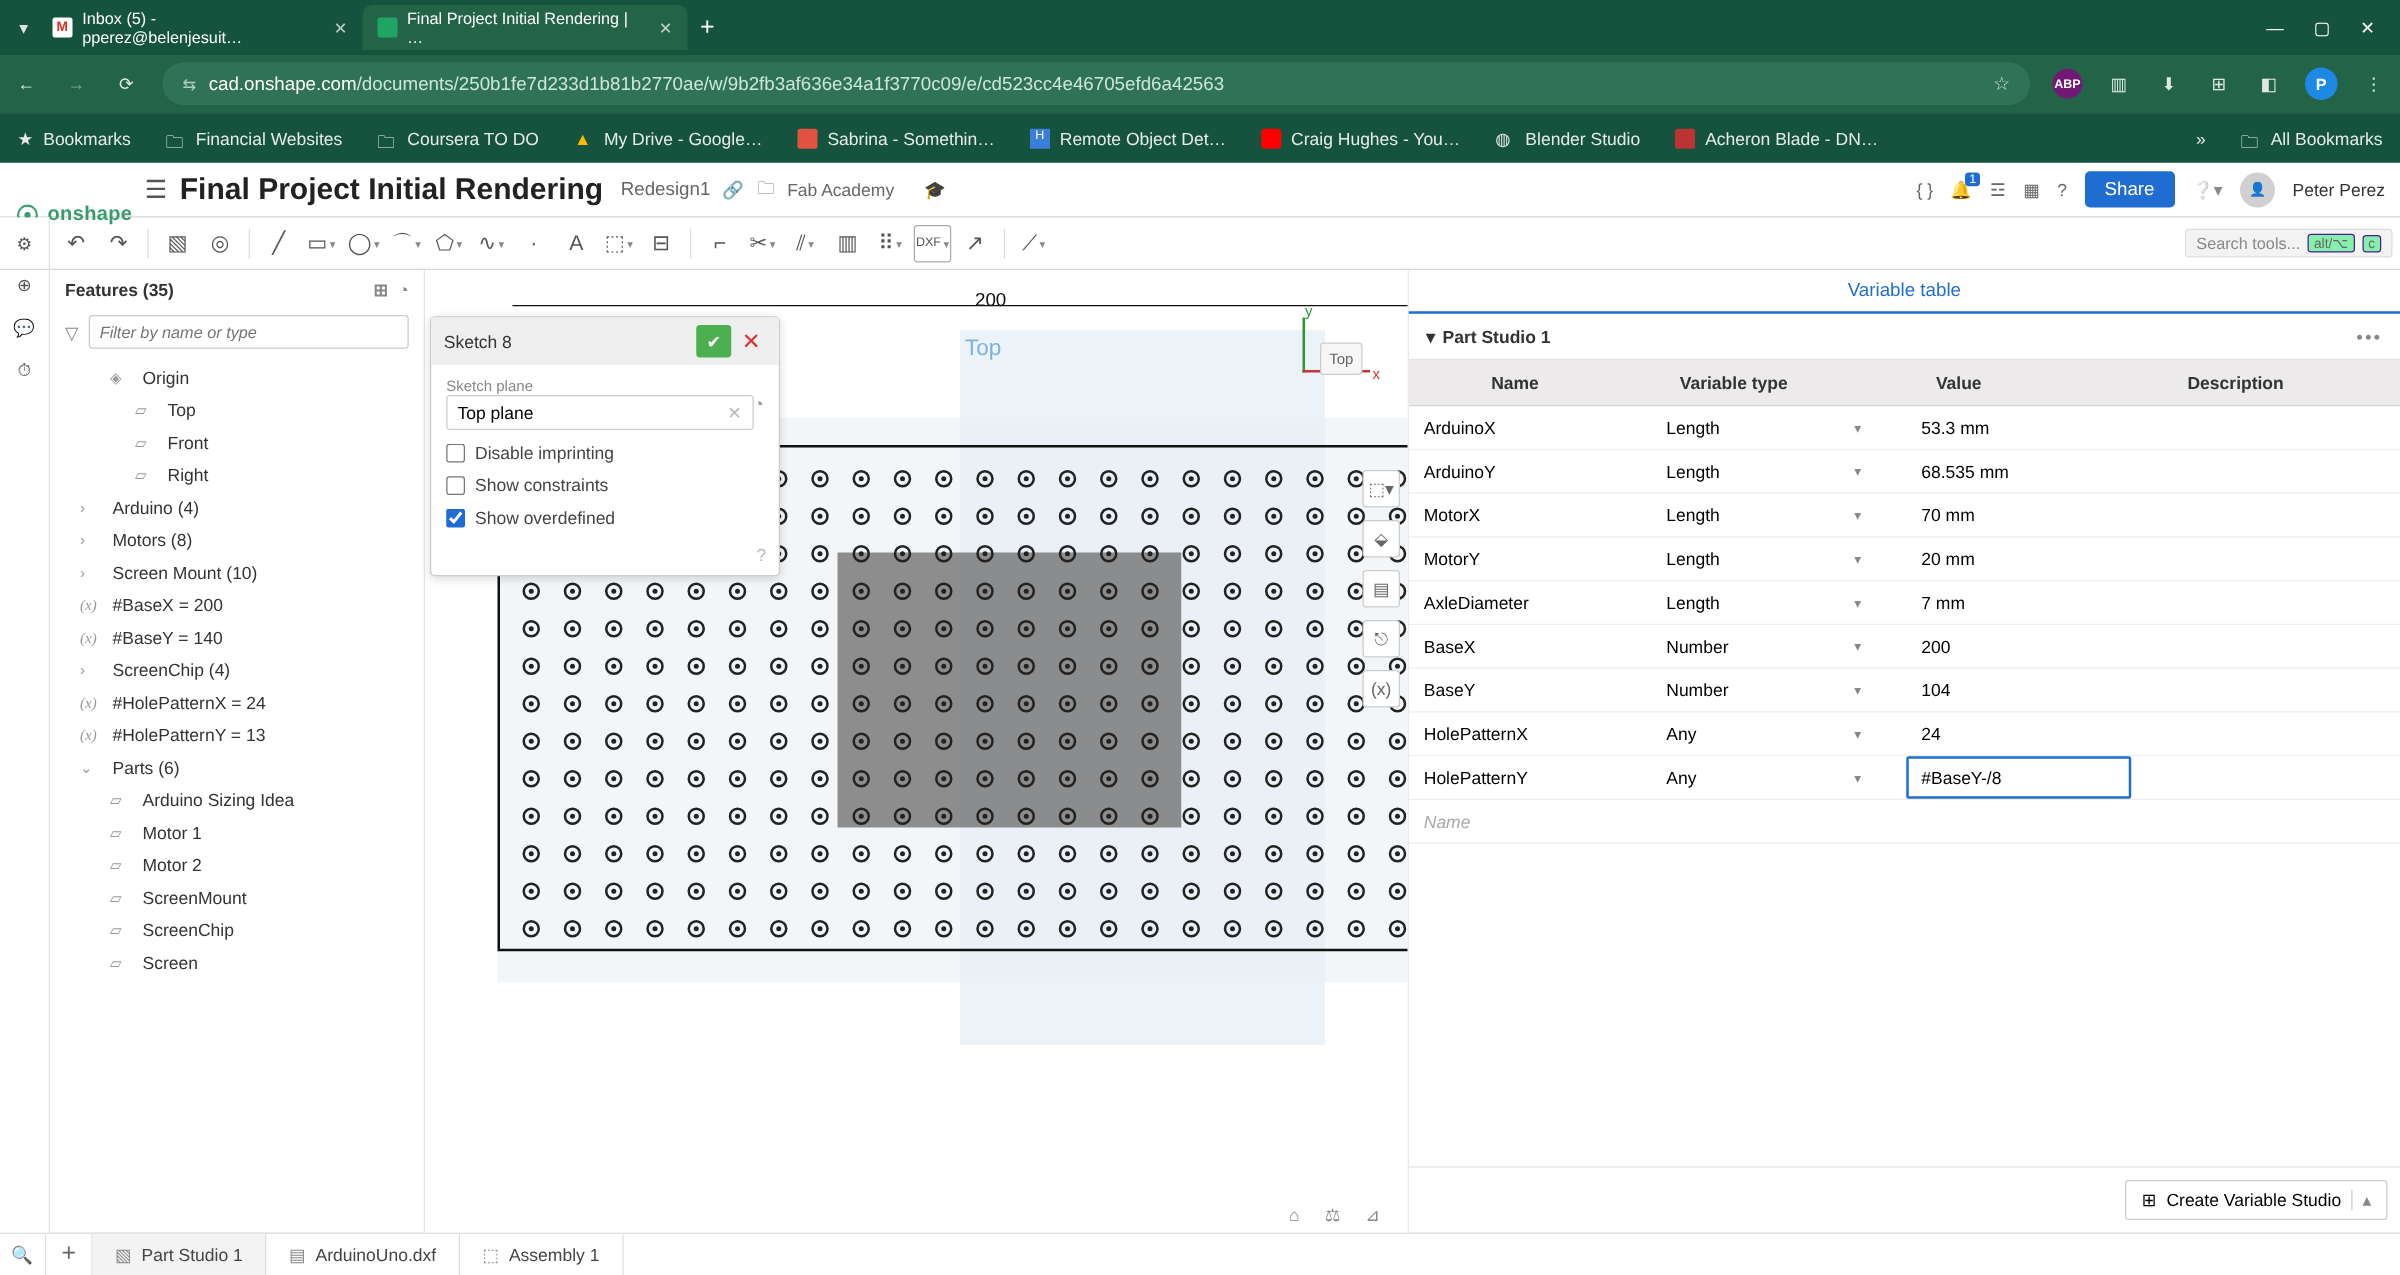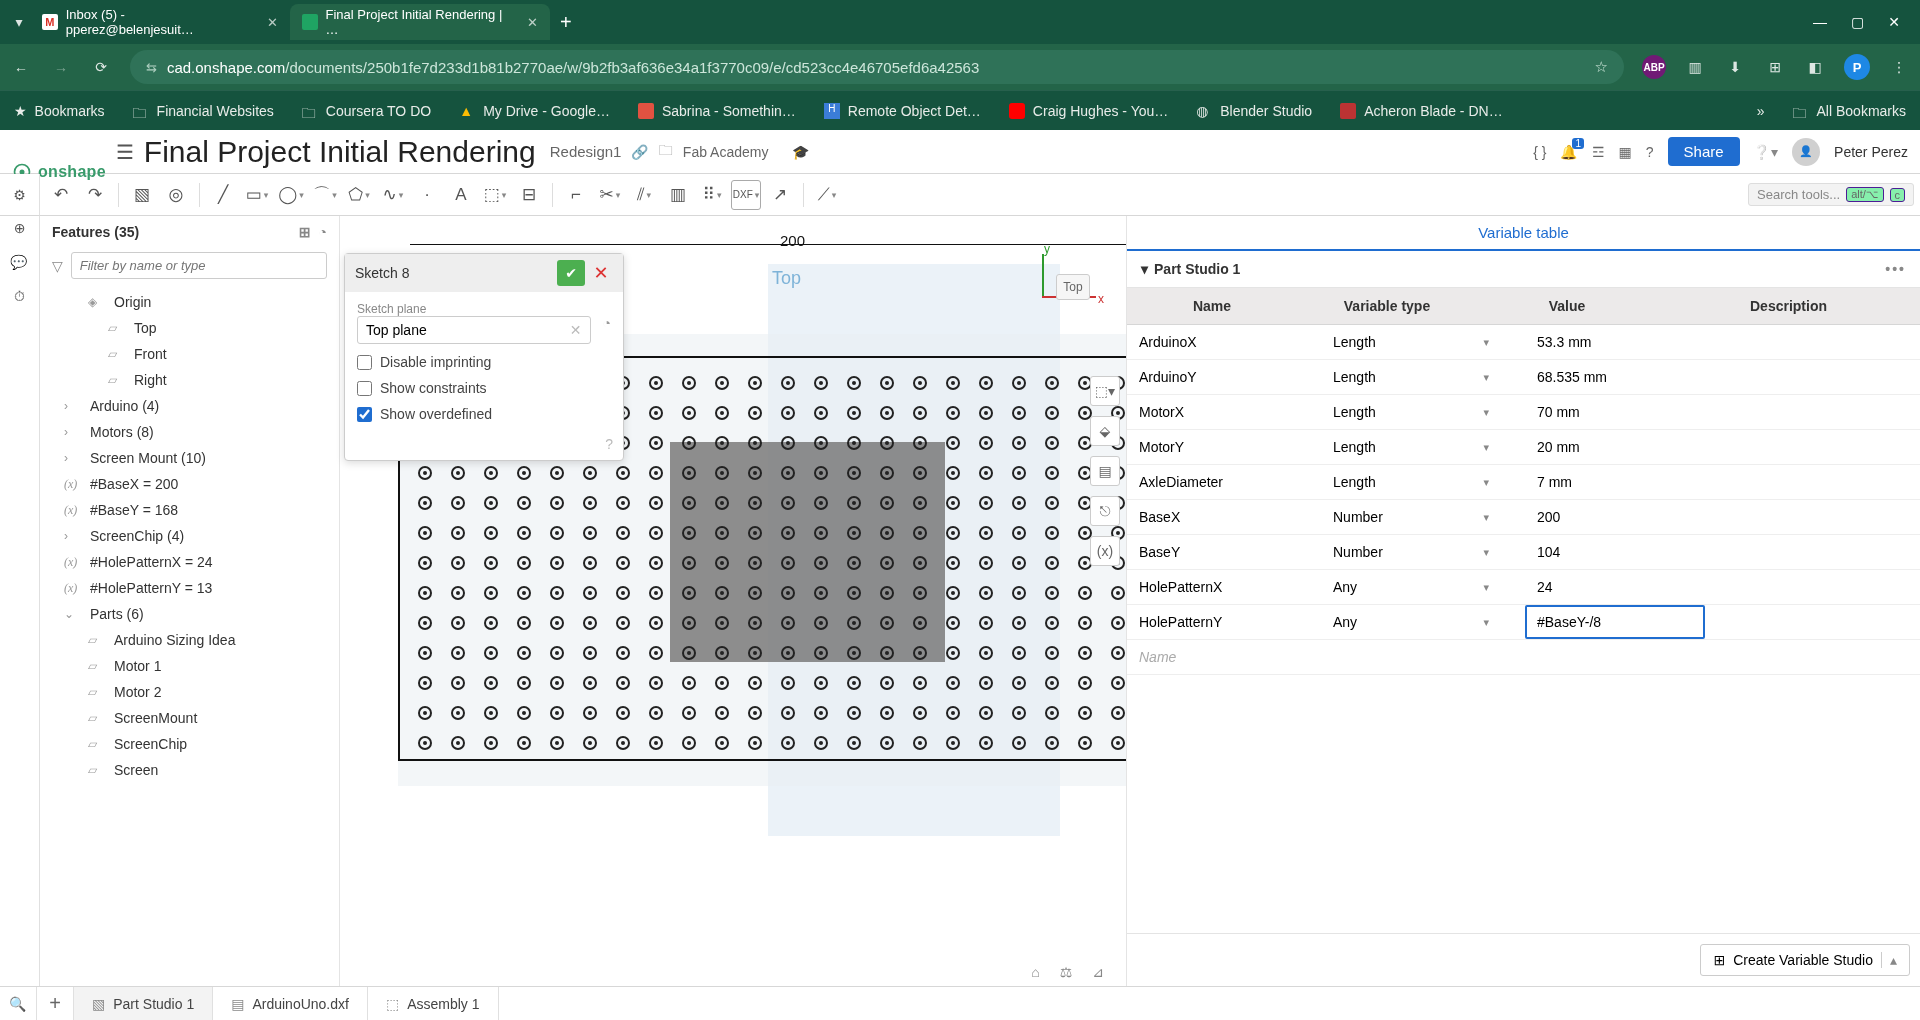--- a/index.html
+++ b/index.html
@@ -27,21 +27,21 @@
 
 .bm-bar { display: flex; align-items: center; height: 40px; background: #15533e; padding: 0 14px; gap: 28px; color: #e8ece9; font-size: 14px; border-top: 1px solid rgba(255,255,255,.08); }
 .bm { display: flex; align-items: center; gap: 8px; cursor: pointer; }
 .bm .ic { width:16px; height:16px; display:inline-block; }
 
 
 .app-hdr { display: flex; align-items: center; height: 44px; border-bottom: 1px solid #d7d7d7; padding: 0 12px; gap: 10px; }
 .os-logo { color:#399b6b; font-weight:600; font-size:16px; letter-spacing:.3px; display:flex; align-items:center; gap:6px;margin-top:41px; }
 .os-logo svg { width:20px; height:20px; }
 .ham { font-size:20px; color:#555; cursor:pointer; }
-.doc-title { font-size:30px; font-weight:400; color:#222; }
+.doc-title { font-size:24px; font-weight:700; color:#222; }
 .doc-sub { color:#666; font-size:15px; margin-left:4px; }
 .crumb-ic { color:#888; }
 .app-hdr-right { margin-left:auto; display:flex; align-items:center; gap:14px; }
 .share-btn { background:#1f6dd0; color:#fff; border:none; border-radius:4px; padding:6px 16px; font-size:15px; font-weight:500; }
 .notif { position:relative; }
 .notif .badge { position:absolute; top:-6px; right:-6px; background:#1f6dd0; color:#fff; border-radius:3px; font-size:10px; padding:0 3px; }
 .user-name { font-size:14px; color:#333; }
 .avatar { width:28px; height:28px; border-radius:50%; background:#d0d0d0; display:flex; align-items:center; justify-content:center; font-size:11px; color:#444; }
 
 
@@ -335,21 +335,21 @@
         <div class="feat-item">
           <span class="fi-ic">›</span>
           <span>Screen Mount (10)</span>
         </div>
         <div class="feat-item">
           <span class="fi-ic var-fx">(x)</span>
           <span>#BaseX = 200</span>
         </div>
         <div class="feat-item">
           <span class="fi-ic var-fx">(x)</span>
-          <span>#BaseY = 168</span>
+          <span>#BaseY = 140</span>
         </div>
         <div class="feat-item">
           <span class="fi-ic">›</span>
           <span>ScreenChip (4)</span>
         </div>
         <div class="feat-item">
           <span class="fi-ic var-fx">(x)</span>
           <span>#HolePatternX = 24</span>
         </div>
         <div class="feat-item">
@@ -878,21 +878,21 @@
   </div>
 </div>
 
 <div class="sketch-panel">
   <div class="sp-hdr">
     <span class="ttl">Sketch 8</span>
     <span class="sp-ok">✔</span>
     <span class="sp-x">✕</span>
   </div>
   <div class="sp-body">
-    <div style="display:flex;align-items:center;gap:12px">
+    <div style="display:flex;align-items:center;gap:0">
       <div style="flex:1">
         <div class="sp-label">Sketch plane</div>
         <div class="sp-input">
           <span>Top plane</span>
           <span class="clr">✕</span>
         </div>
       </div>
       <span style="color:#999">◔</span>
     </div>
     <label class="sp-chk">

